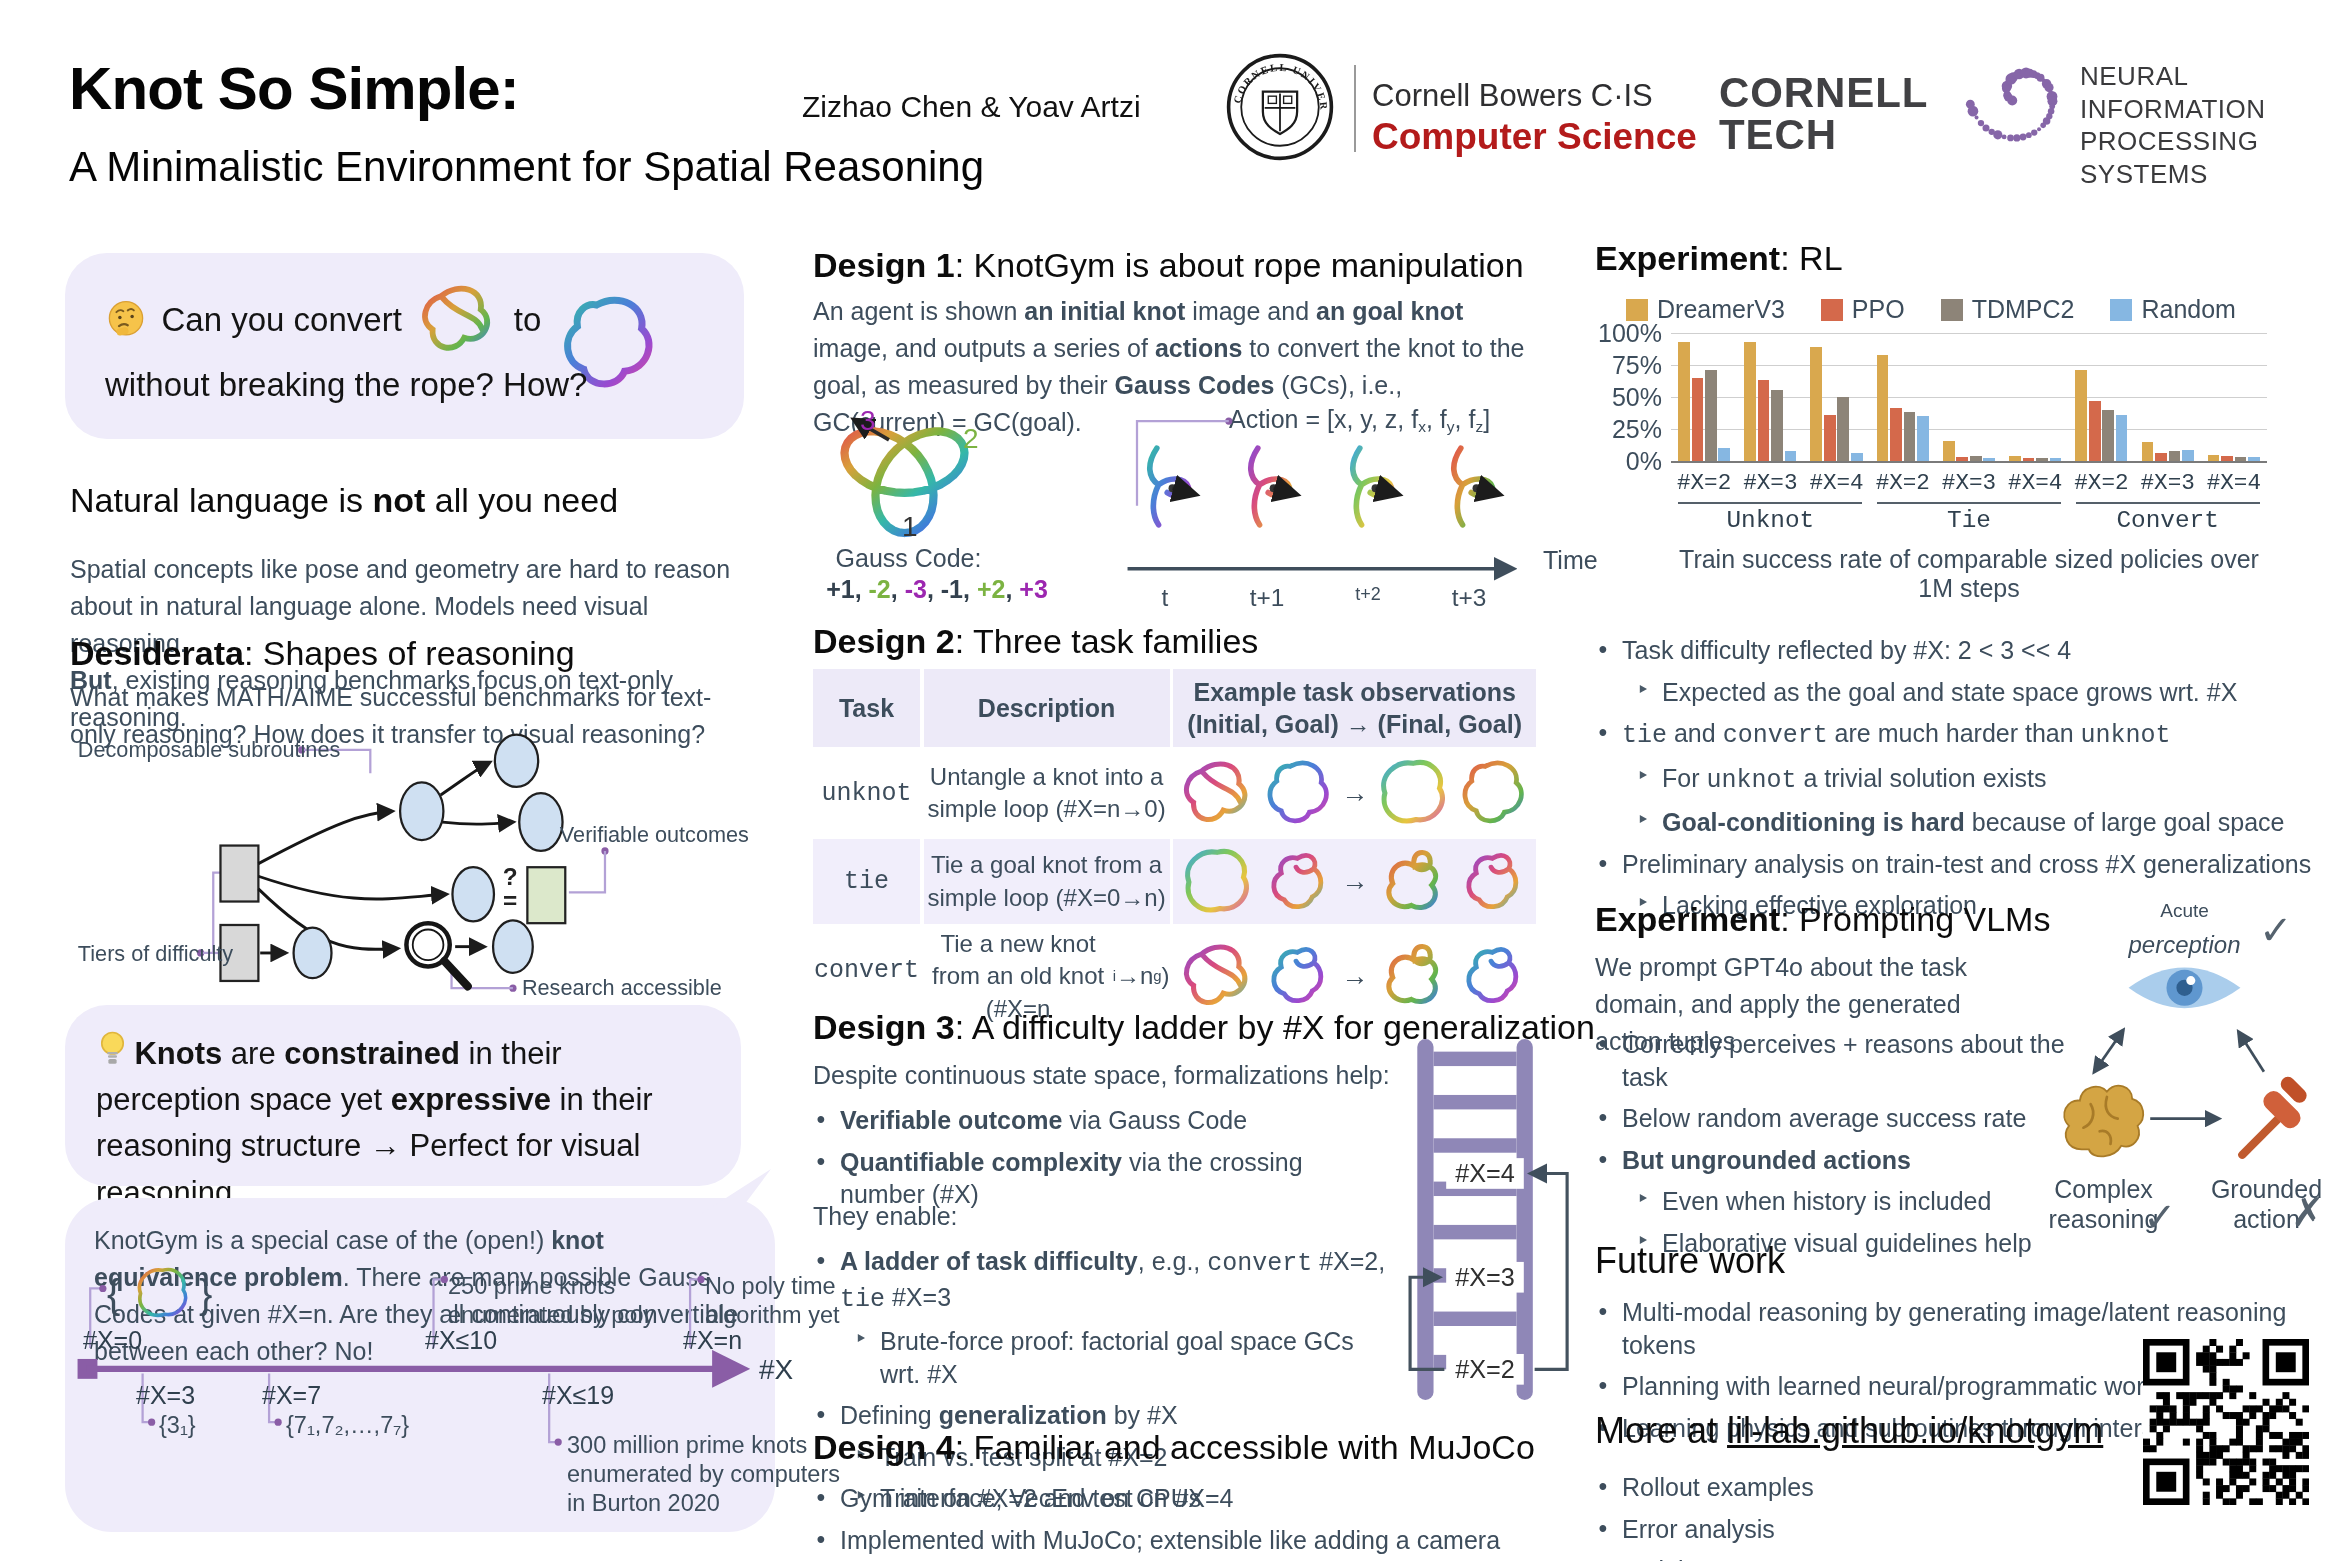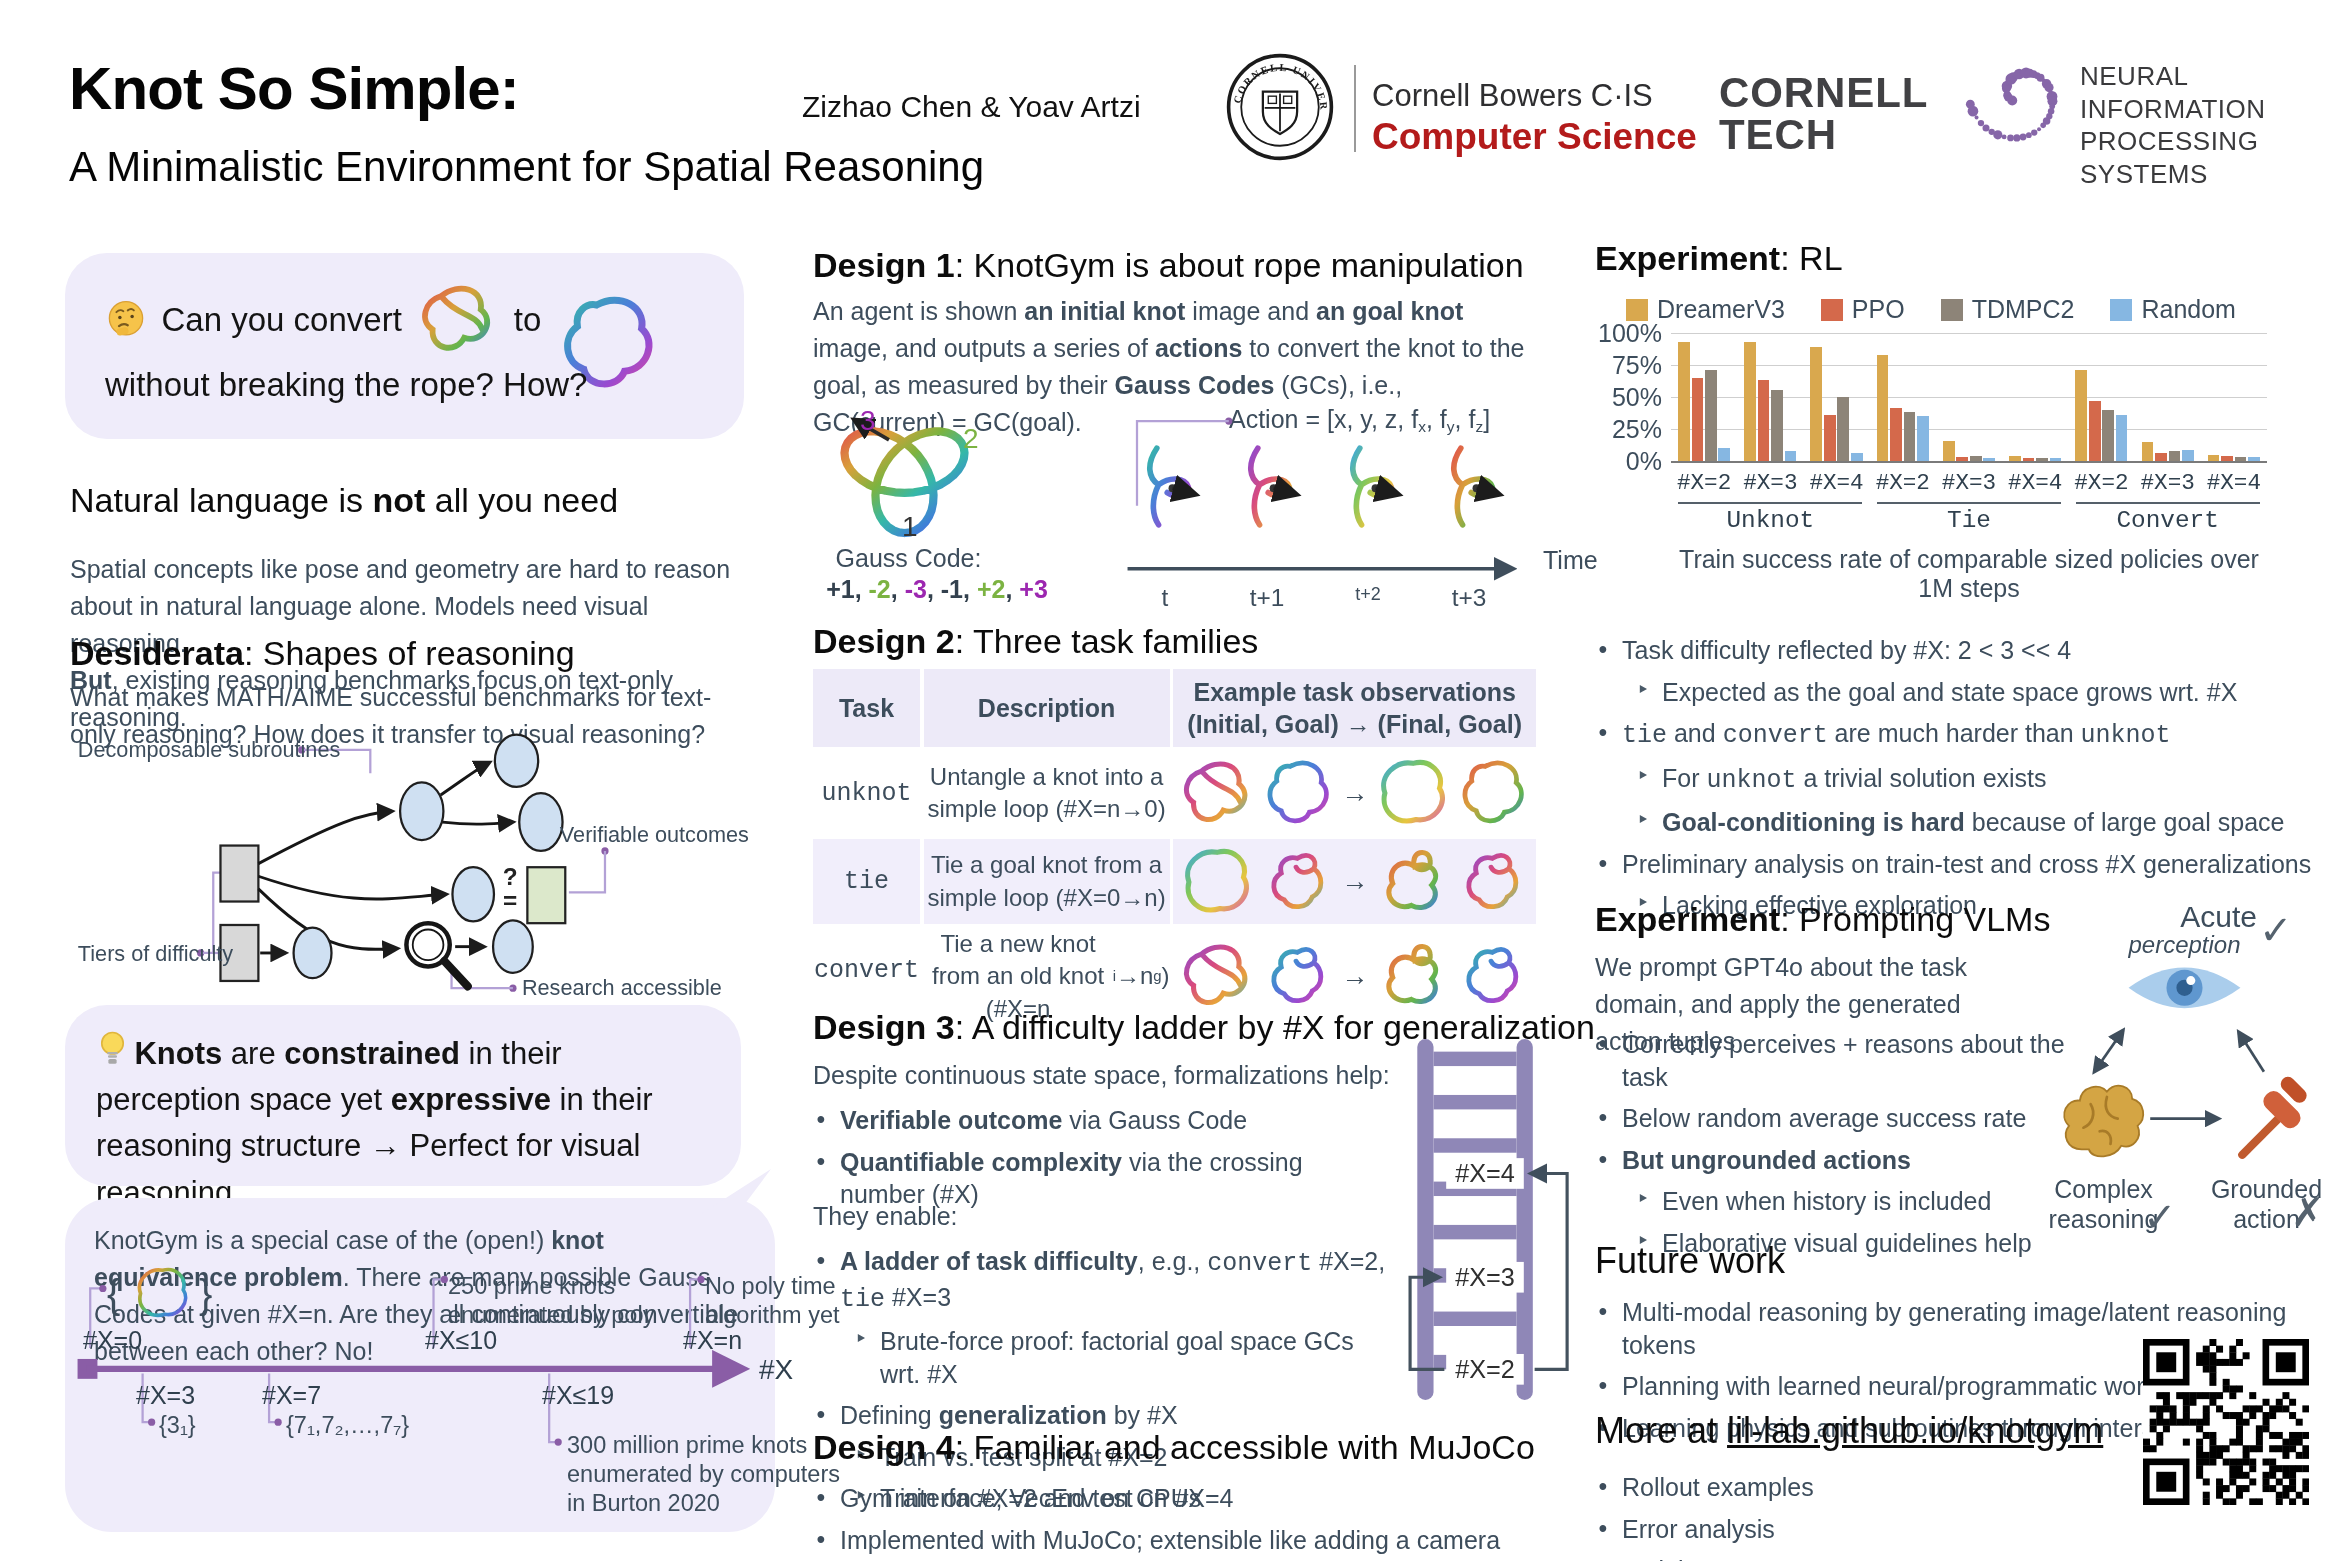--- a/index.html
+++ b/index.html
@@ -601,21 +601,21 @@
   <div class="abs sec-head" style="left:1595px;top:900px;"><span style="font-weight: 700;">Experiment</span><span>: Prompting VLMs</span></div>
   <div class="abs body-t" style="left:1595px;top:949px;width:434px;">We prompt GPT4o about the task domain, and apply the generated action tuples</div>
   <ul class="abs blist" style="left:1595px;top:1019px;width:479px;">
     <li class="lv1"><span>Correctly perceives + reasons about the task</span></li>
     <li class="lv1"><span>Below random average success rate</span></li>
     <li class="lv1"><span style="font-weight: 700;">But ungrounded actions</span></li>
     <li class="lv2"><span>Even when history is included</span></li>
     <li class="lv2"><span>Elaborative visual guidelines help</span></li>
   </ul>
 
-  <div class="abs center" style="left:2112px;top:900px;width:145px;font-size:30px;text-align:right;">Acute</div>
+  <div class="abs center" style="left:2112px;top:900px;width:145px;font-size:19px;">Acute</div>
   <div class="abs center" style="left:2112px;top:931px;width:145px;font-size:24px;font-style:italic;">perception</div>
   <div class="abs check" style="left:2259px;top:907px;">✓</div>
   <svg class="abs" style="left:2049px;top:940px;" width="271" height="231" viewBox="0 0 300 256">
     <g transform="translate(88,18)">
       <path d="M0 35 Q62 -10 124 35 Q62 80 0 35 Z" fill="#aacdec"></path>
       <circle cx="62" cy="35" r="20" fill="#5f97cf"></circle>
       <circle cx="62" cy="35" r="9" fill="#2f5f8f"></circle>
       <circle cx="69" cy="27" r="5" fill="#fff"></circle>
     </g>
     <path d="M82 100 L50 146" fill="none" stroke="#3f4e5c" stroke-width="3" marker-start="url(#ahs)" marker-end="url(#ahs)"></path>

